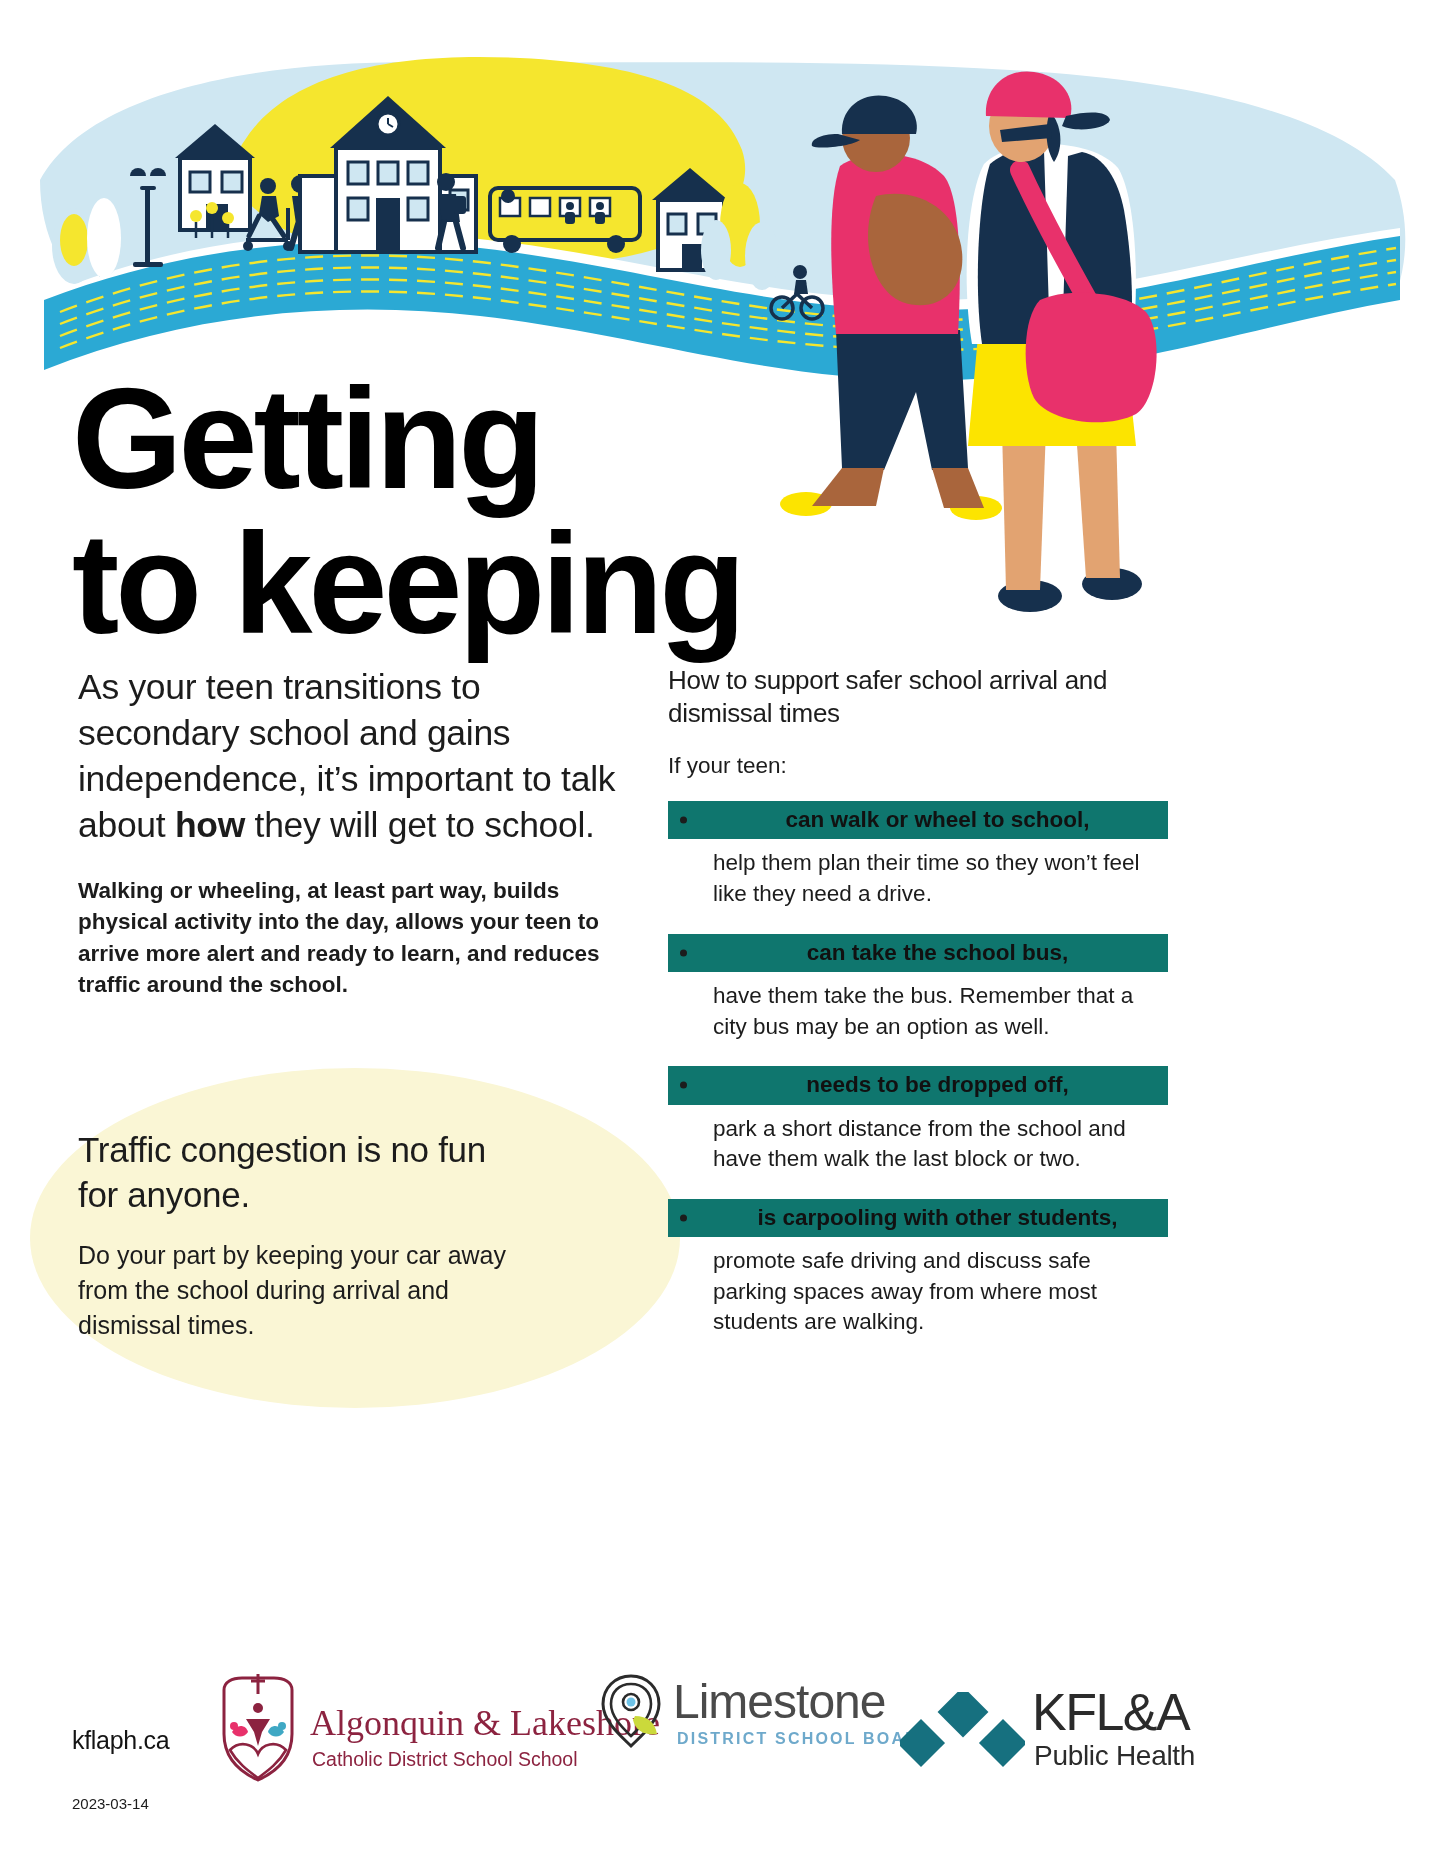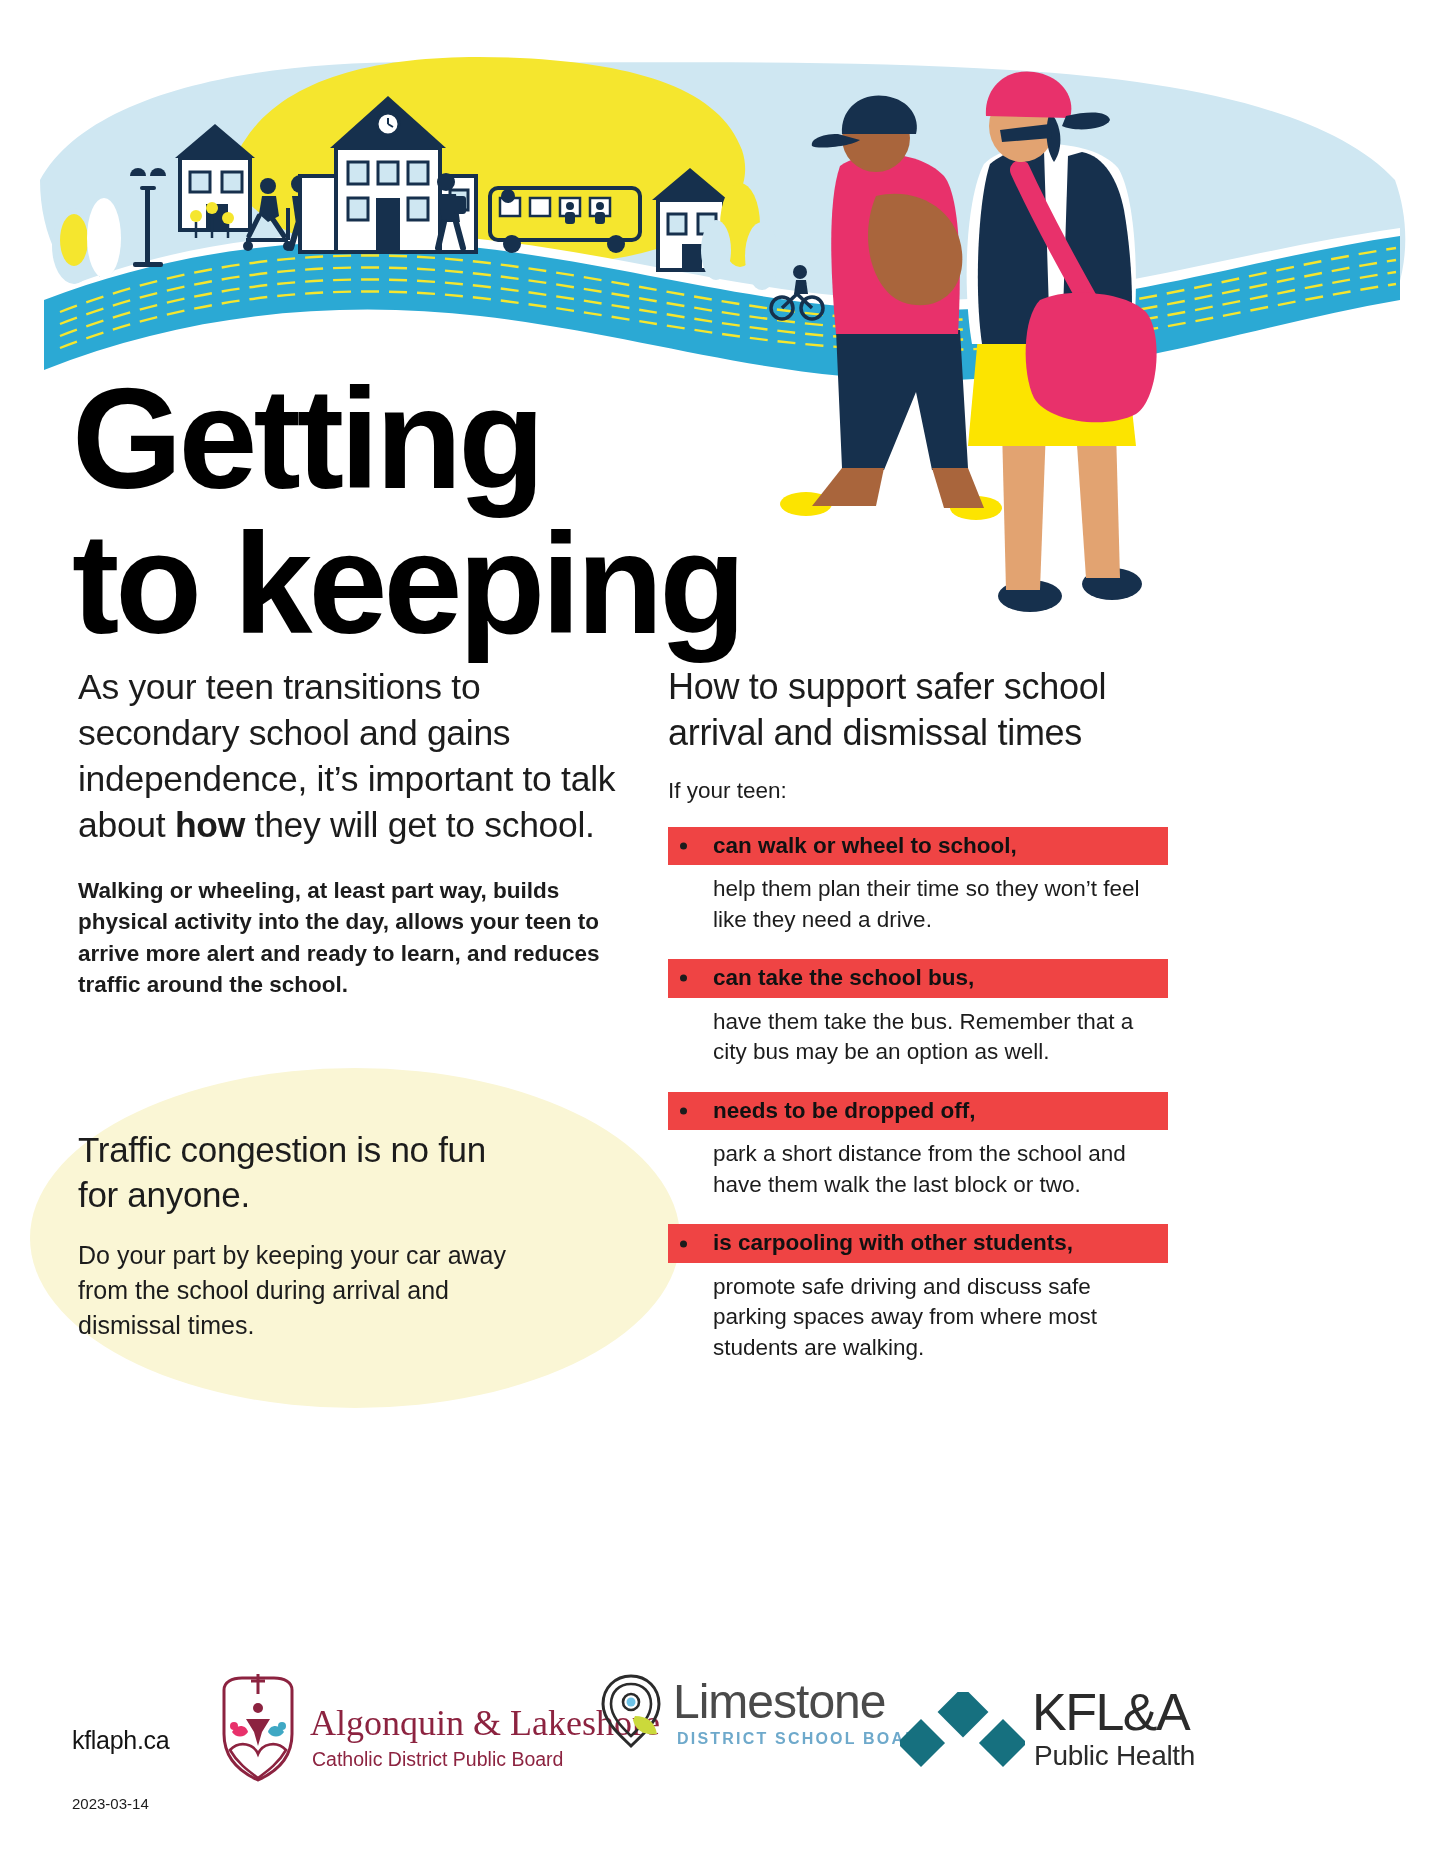--- a/index.html
+++ b/index.html
@@ -67,38 +67,39 @@
   }
   .oval-body {
     font-size:25px;
     line-height:1.40;
     color:#1c1c1c;
     margin-top:20px;
   }
 
   
   .rhead {
-    font-size:36px;
+    font-size:26px;
     line-height:1.28;
     color:#1c1c1c;
     letter-spacing:-0.3px;
   }
   .rsub {
     font-size:22.5px;
     line-height:1.35;
     color:#1c1c1c;
     margin-top:20px;
   }
   .bullets { margin-top:20px; }
   .bullet { margin-bottom:24px; }
   .bullet-head {
-    background:#ef4444;
+    background:#0f766e;
     display:block;
     padding:5px 6px 6px 0;
     position:relative;
+    text-align:center;
   }
   .bullet-head .dot {
     position:absolute;
     left:12px;
     top:50%;
     transform:translateY(-50%);
     width:7px; height:7px;
     border-radius:50%;
     background:#1c1c1c;
   }
@@ -433,21 +434,21 @@
         <path d="M 48,2 L 48,22 M 41,9 L 55,9" stroke="#8C2340" stroke-width="3"></path>
         <circle cx="48" cy="36" r="5" fill="#8C2340"></circle>
         <path d="M 36,47 L 60,47 L 52,60 L 48,74 L 44,60 Z" fill="#8C2340"></path>
         <path d="M 22,60 C 26,52 36,52 38,60 C 34,66 26,66 22,60 Z" fill="#E8316B"></path>
         <circle cx="24" cy="54" r="4" fill="#E8316B"></circle>
         <path d="M 58,60 C 60,52 70,52 74,60 C 70,66 62,66 58,60 Z" fill="#3FA8C4"></path>
         <circle cx="72" cy="54" r="4" fill="#3FA8C4"></circle>
         <path d="M 20,78 C 30,68 44,72 48,82 C 52,72 66,68 76,78 C 68,92 56,100 48,106 C 40,100 28,92 20,78 Z" fill="none" stroke="#8C2340" stroke-width="2.6"></path>
       </svg>
       <div class="al-name">Algonquin &amp; Lakeshore</div>
-      <div class="al-sub">Catholic District Public Board</div>
+      <div class="al-sub">Catholic District School School</div>
     </div>
 
     <div class="logo-limestone">
       <svg class="ls-mark" viewBox="0 0 72 78" xmlns="http://www.w3.org/2000/svg">
         <path d="M 36,4 C 52,4 64,16 64,32 C 64,50 44,66 36,74 C 28,66 8,50 8,32 C 8,16 20,4 36,4 Z" fill="none" stroke="#2B2B2B" stroke-width="3"></path>
         <path d="M 36,12 C 48,12 56,20 56,32 C 56,46 42,58 36,64 C 30,58 16,46 16,32 C 16,20 24,12 36,12 Z" fill="none" stroke="#2B2B2B" stroke-width="2.6"></path>
         <circle cx="36" cy="30" r="8" fill="none" stroke="#2B2B2B" stroke-width="2.6"></circle>
         <circle cx="36" cy="30" r="4.5" fill="#6EC3E8"></circle>
         <path d="M 40,44 C 52,44 60,50 62,62 C 50,64 40,58 38,48 Z" fill="#CBD93B"></path>
       </svg>

